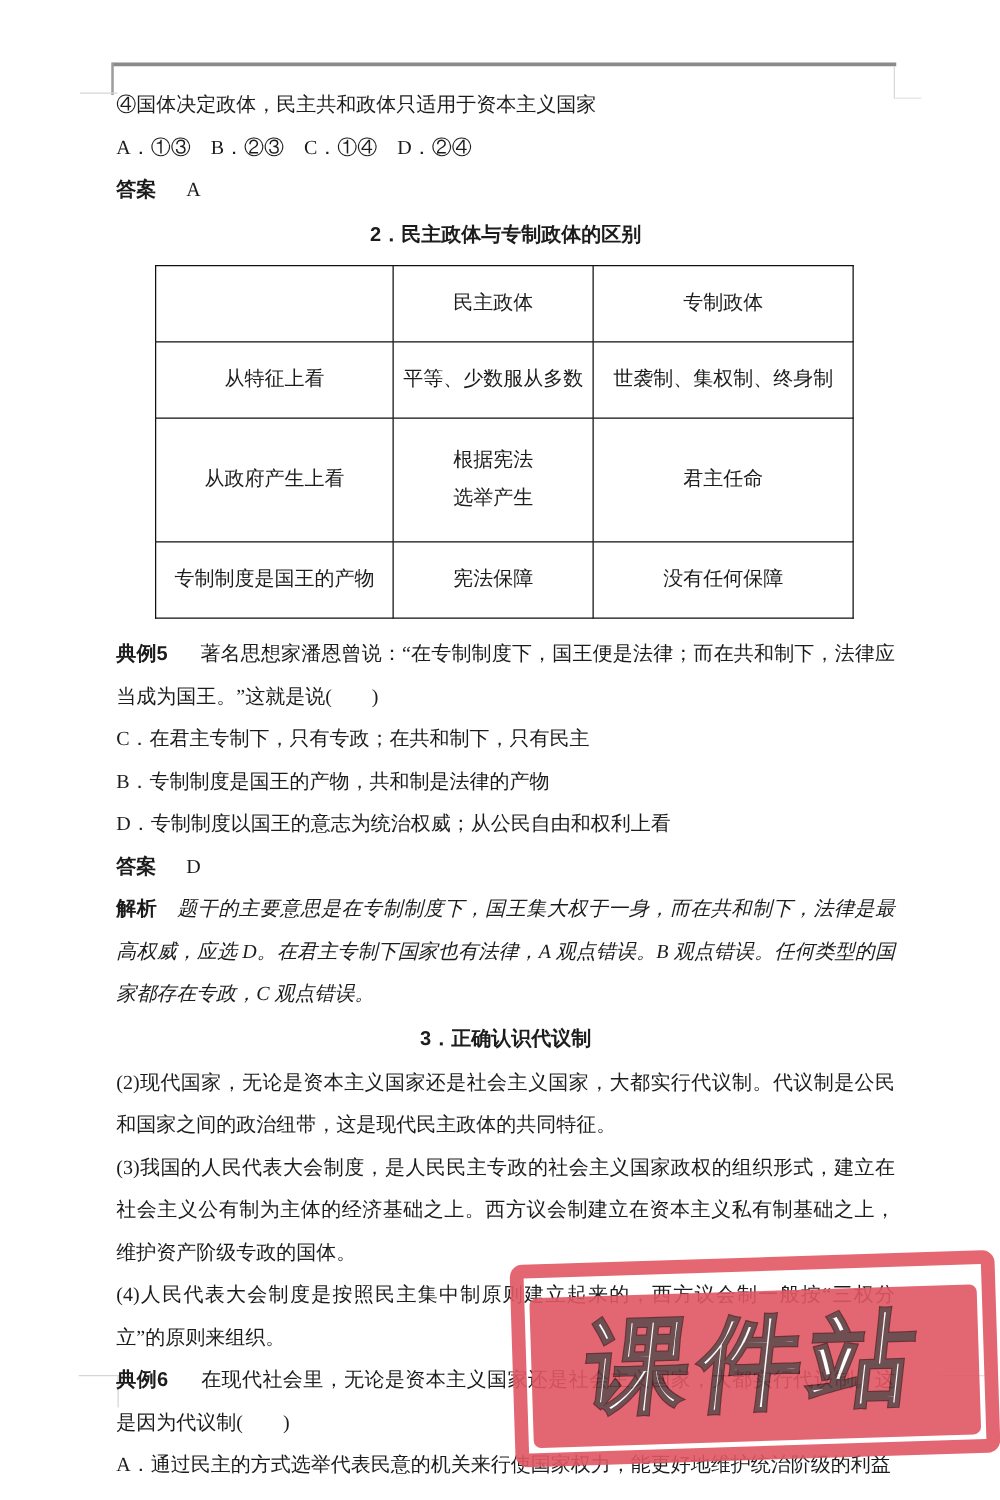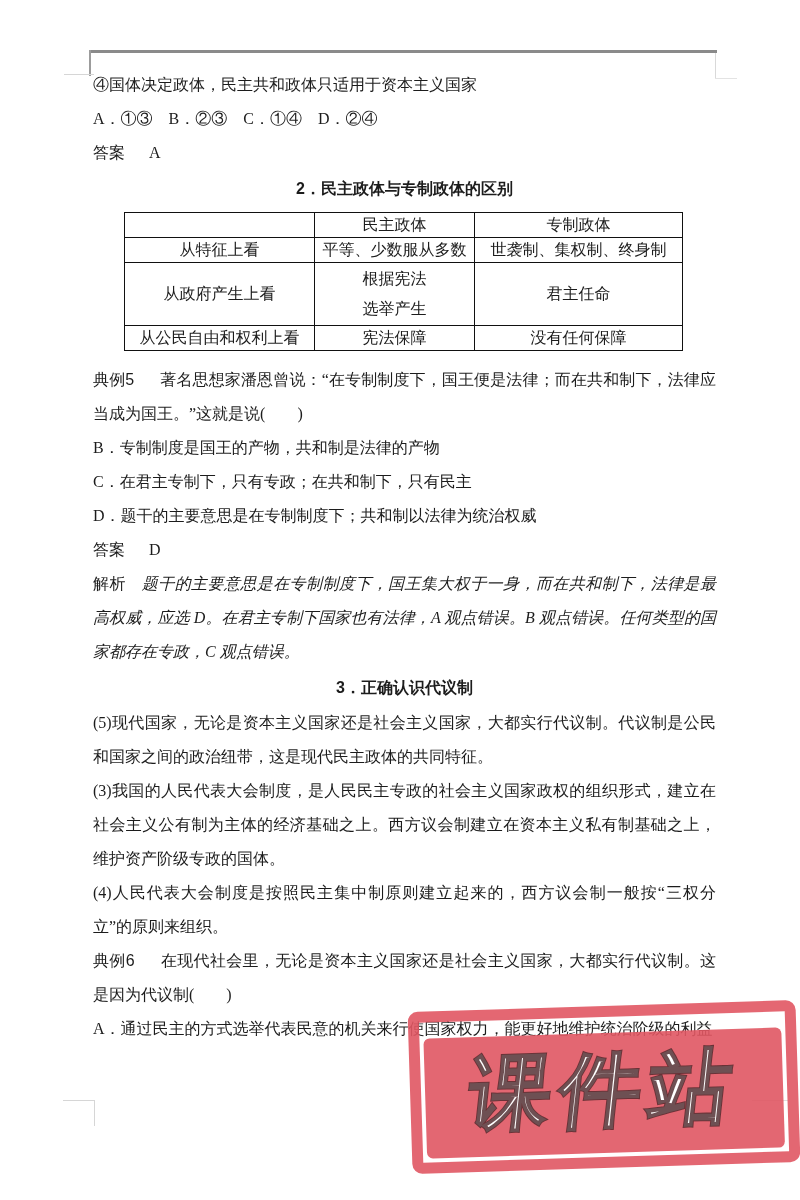--- a/index.html
+++ b/index.html
@@ -5,31 +5,31 @@
   html,body{margin:0;padding:0;}
   body{
     width:800px;height:1200px;position:relative;overflow:hidden;
     background:#ffffff;color:#1c1c1c;
     font-family:"Liberation Serif","DejaVu Serif",serif;
     font-size:16px;
   }
   .content{position:absolute;left:93px;top:68px;width:623px;z-index:1;}
   p{margin:0;line-height:34px;text-align:justify;}
   .gap-top{margin-top:2px;}
-  .bold-label{font-family:"Liberation Sans","DejaVu Sans",sans-serif;font-weight:400;}
+  .bold-label{font-family:"Liberation Sans","DejaVu Sans",sans-serif;font-weight:700;}
   .sec-heading{font-family:"Liberation Sans","DejaVu Sans",sans-serif;font-weight:700;line-height:32px;margin:3px 0 2px 0;text-align:center;}
   .kai{font-style:italic;}
   .ans-val{margin-left:24px;}
   .lbl-gap{margin-right:16px;}
   .ex-gap{margin-right:26px;}
 
   table.cmp{border-collapse:collapse;margin:7px 0 12px 31px;width:558px;table-layout:fixed;}
   table.cmp th,table.cmp td{
     border:1.6px solid #111;text-align:center;vertical-align:middle;
-    font-weight:normal;font-size:16px;line-height:22px;padding:1px 4px;
+    font-weight:normal;font-size:16px;line-height:22px;padding:19px 4px;
   }
   col.c1{width:190px;} col.c2{width:160px;} col.c3{width:208px;}
   td.twoline div{line-height:30px;}
 
   
   .deco{position:absolute;z-index:0;}
   .rule-top{left:90px;top:50px;width:627px;height:3px;background:#8a8a8a;}
   .tick-tl{left:89px;top:50px;width:2px;height:26px;background:#9c9c9c;}
   .mark-tl-h{left:64px;top:74px;width:30px;height:1px;background:#d6d6d6;}
   .mark-tr-v{left:715px;top:53px;width:1px;height:26px;background:#d9d9d9;}
@@ -101,42 +101,42 @@
     </tr>
     <tr>
       <td>从政府产生上看</td>
       <td class="twoline">
         <div>根据宪法</div>
         <div>选举产生</div>
       </td>
       <td>君主任命</td>
     </tr>
     <tr>
-      <td>从公民自由和权利上看</td>
+      <td>专制制度是国王的产物</td>
       <td>宪法保障</td>
       <td>没有任何保障</td>
     </tr>
   </tbody>
     </table>
 
   <p class="gap-top">
     <span class="bold-label ex-gap">典例5</span><span>著名思想家潘恩曾说：“在专制制度下，国王便是法律；而在共和制下，法律应当成为国王。”这就是说(　　)</span>
   </p>
+  <p><span>C．在君主专制下，只有专政；在共和制下，只有民主</span></p>
   <p><span>B．专制制度是国王的产物，共和制是法律的产物</span></p>
-  <p><span>C．在君主专制下，只有专政；在共和制下，只有民主</span></p>
-  <p><span>D．题干的主要意思是在专制制度下；共和制以法律为统治权威</span></p>
+  <p><span>D．专制制度以国王的意志为统治权威；从公民自由和权利上看</span></p>
   <p>
     <span class="bold-label">答案</span><span class="ans-val">D</span>
   </p>
   <p>
     <span class="bold-label lbl-gap">解析</span><span class="kai">题干的主要意思是在专制制度下，国王集大权于一身，而在共和制下，法律是最高权威，应选 D。在君主专制下国家也有法律，A 观点错误。B 观点错误。任何类型的国家都存在专政，C 观点错误。</span>
   </p>
 
   <p class="sec-heading">3．正确认识代议制</p>
-  <p><span>(5)现代国家，无论是资本主义国家还是社会主义国家，大都实行代议制。代议制是公民和国家之间的政治纽带，这是现代民主政体的共同特征。</span></p>
+  <p><span>(2)现代国家，无论是资本主义国家还是社会主义国家，大都实行代议制。代议制是公民和国家之间的政治纽带，这是现代民主政体的共同特征。</span></p>
   <p><span>(3)我国的人民代表大会制度，是人民民主专政的社会主义国家政权的组织形式，建立在社会主义公有制为主体的经济基础之上。西方议会制建立在资本主义私有制基础之上，维护资产阶级专政的国体。</span></p>
   <p><span>(4)人民代表大会制度是按照民主集中制原则建立起来的，西方议会制一般按“三权分立”的原则来组织。</span></p>
 
   <p>
     <span class="bold-label ex-gap">典例6</span><span>在现代社会里，无论是资本主义国家还是社会主义国家，大都实行代议制。这是因为代议制(　　)</span>
   </p>
   <p><span>A．通过民主的方式选举代表民意的机关来行使国家权力，能更好地维护统治阶级的利益</span></p>
 
 </div>
 

